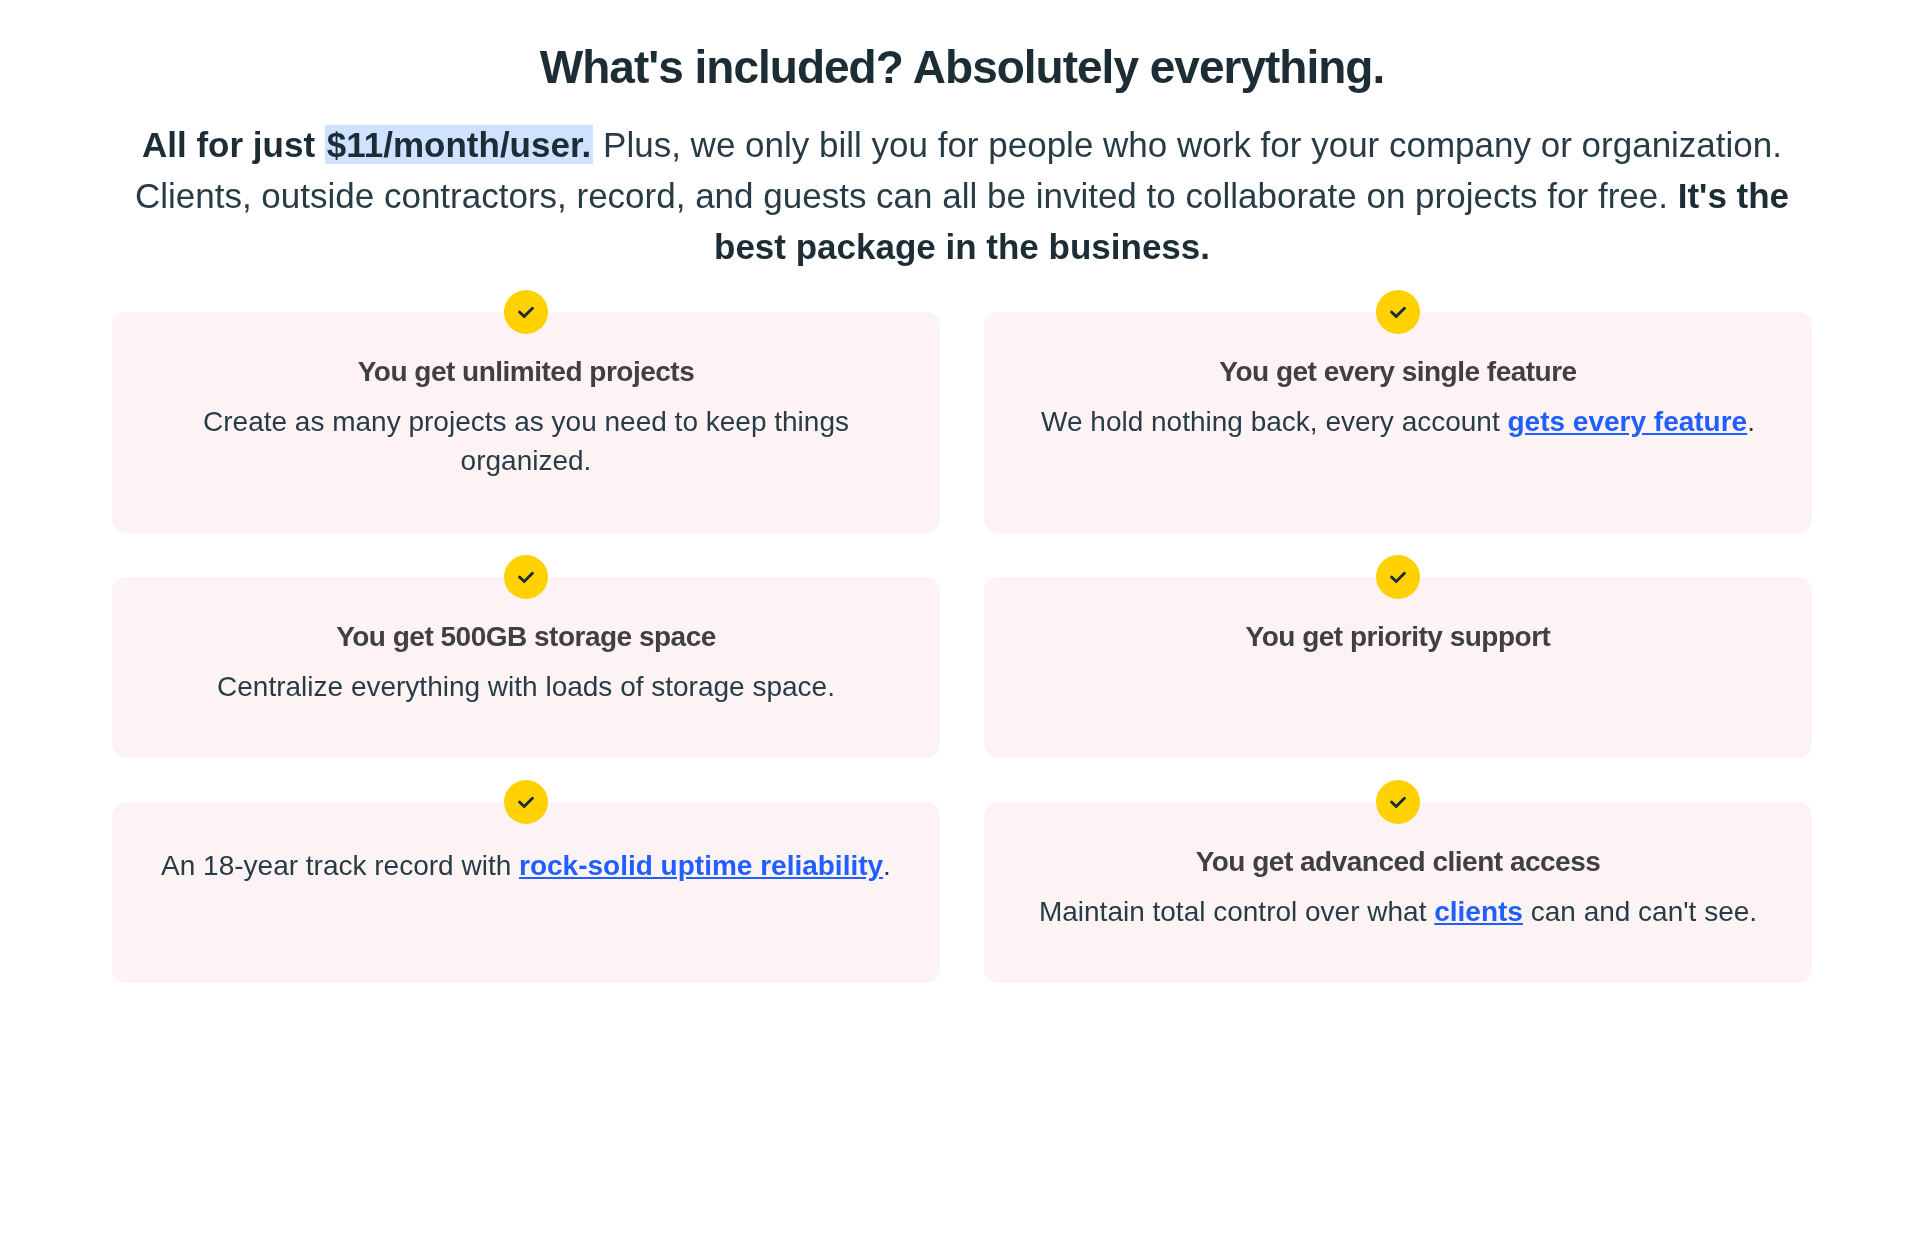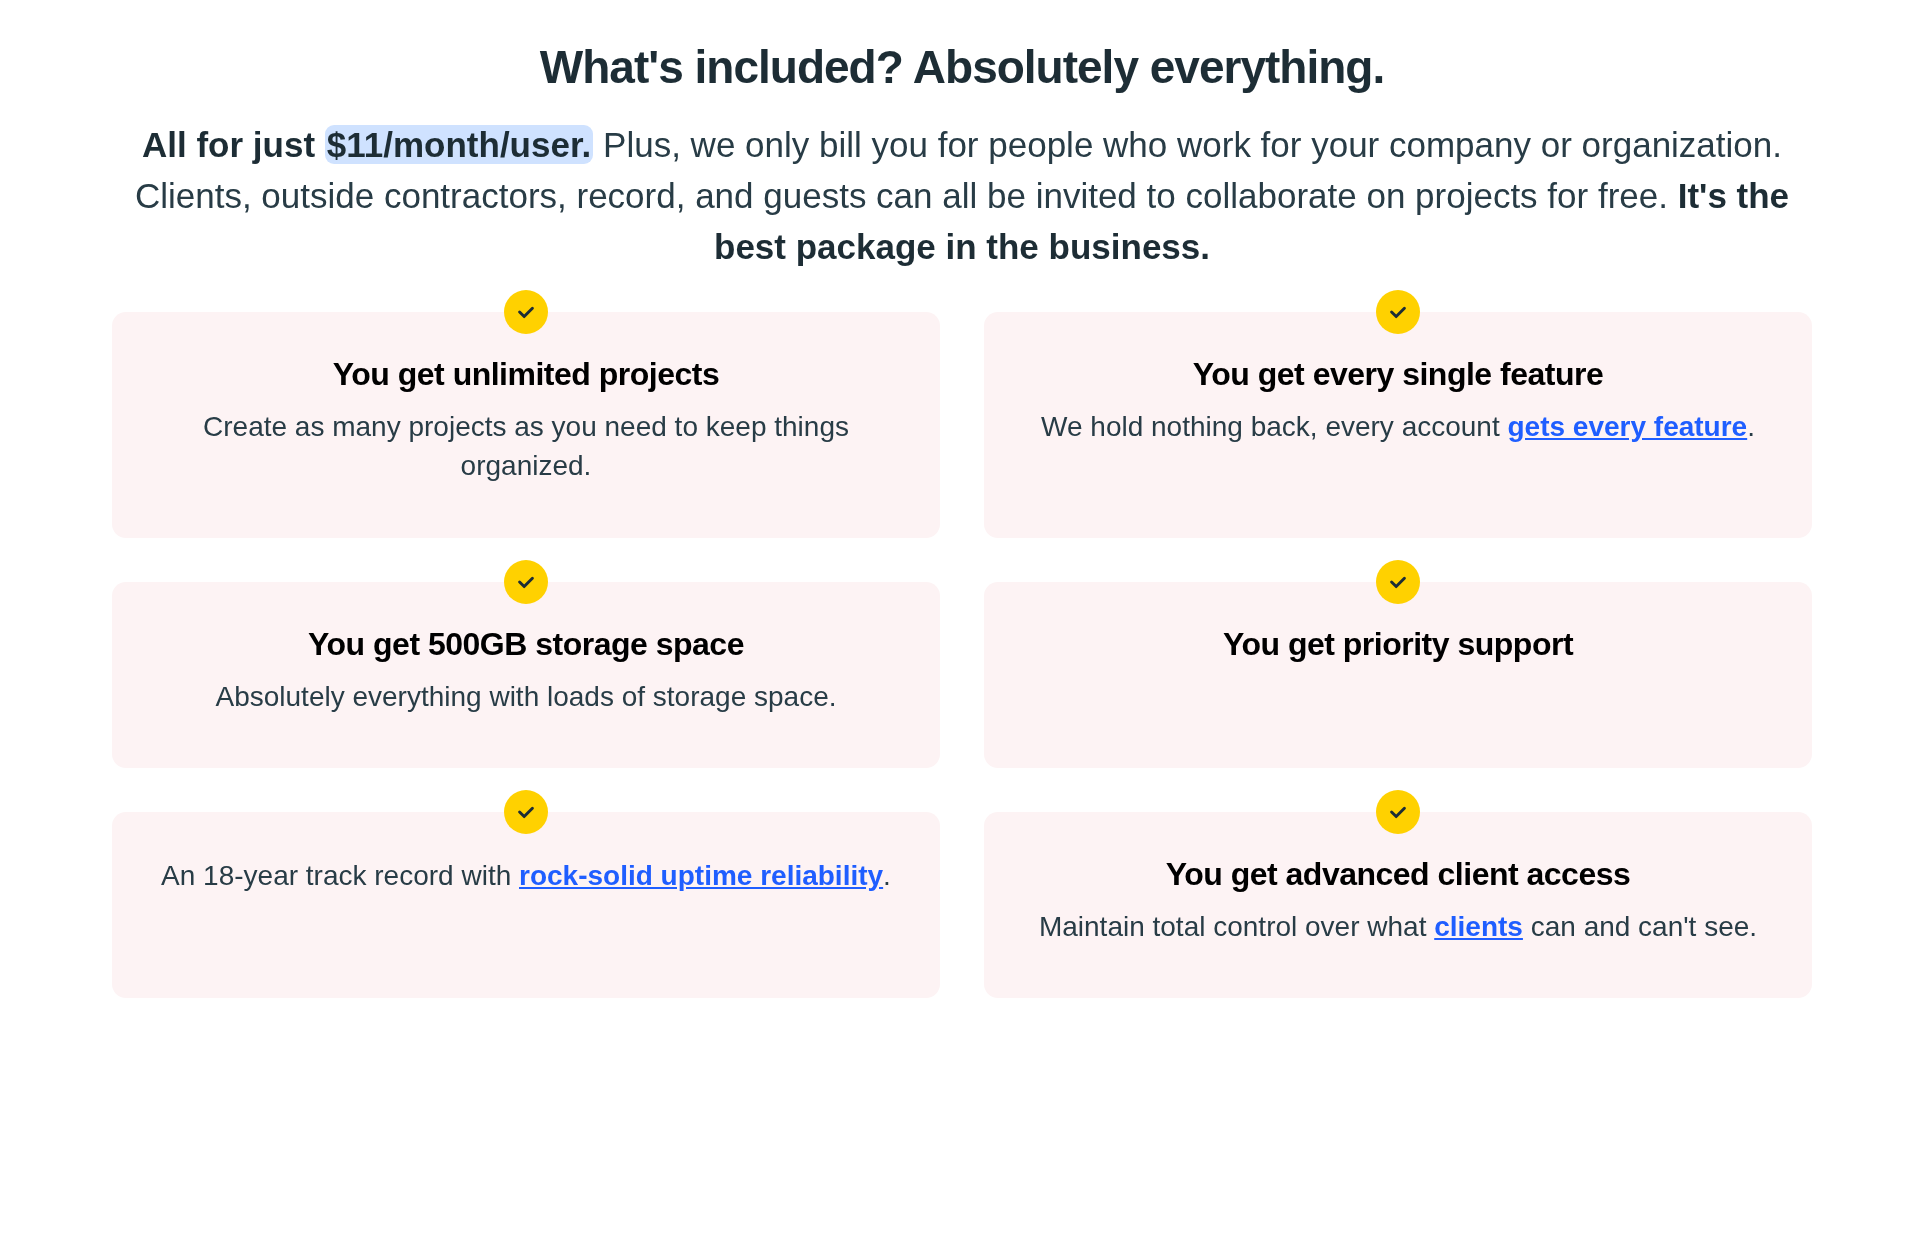--- a/index.html
+++ b/index.html
@@ -30,21 +30,20 @@
     max-width: 1680px;
     font-weight: 400;
   }
   .intro .lead {
     font-weight: 800;
     color: #1d2d35;
   }
   .intro .highlight {
     background: #cfe2ff;
     padding: 0 2px;
-    border-radius: 9px;
   }
   .intro .tail {
     font-weight: 800;
     color: #1d2d35;
   }
   .grid {
     display: grid;
     grid-template-columns: 1fr 1fr;
     column-gap: 44px;
     row-gap: 44px;
@@ -74,24 +73,24 @@
   .badge svg {
     width: 22px;
     height: 22px;
     stroke: #1d2d35;
     stroke-width: 3.2;
     fill: none;
     stroke-linecap: round;
     stroke-linejoin: round;
   }
   .card h3 {
-    font-size: 32px;
+    font-size: 28px;
     font-weight: 800;
     letter-spacing: -0.5px;
-    color: #000000;
+    color: #404040;
     margin-bottom: 14px;
     text-align: center;
   }
   .card p {
     font-size: 28px;
     line-height: 1.4;
     color: #283c46;
     font-weight: 400;
   }
   .card p a {
@@ -133,21 +132,21 @@
       <p><span>We hold nothing back, every account </span><a href="#">gets every feature</a><span>.</span></p>
     </div>
 
     <div class="card">
       <div class="badge">
         <svg viewBox="0 0 24 24">
             <polyline points="5 12 10 17 19 8"></polyline>
           </svg>
       </div>
       <h3>You get 500GB storage space</h3>
-      <p><span>Absolutely everything with loads of storage space.</span></p>
+      <p><span>Centralize everything with loads of storage space.</span></p>
     </div>
 
     <div class="card">
       <div class="badge">
         <svg viewBox="0 0 24 24">
             <polyline points="5 12 10 17 19 8"></polyline>
           </svg>
       </div>
       <h3>You get priority support</h3>
     </div>

